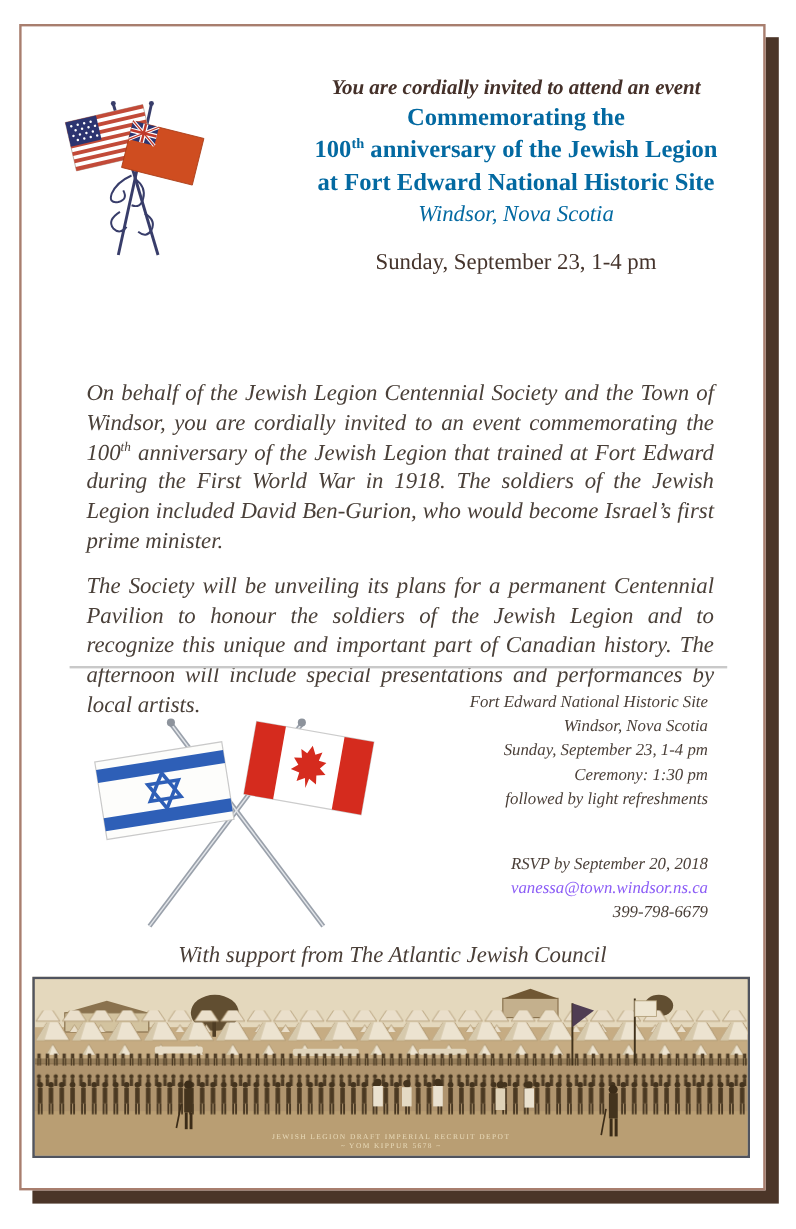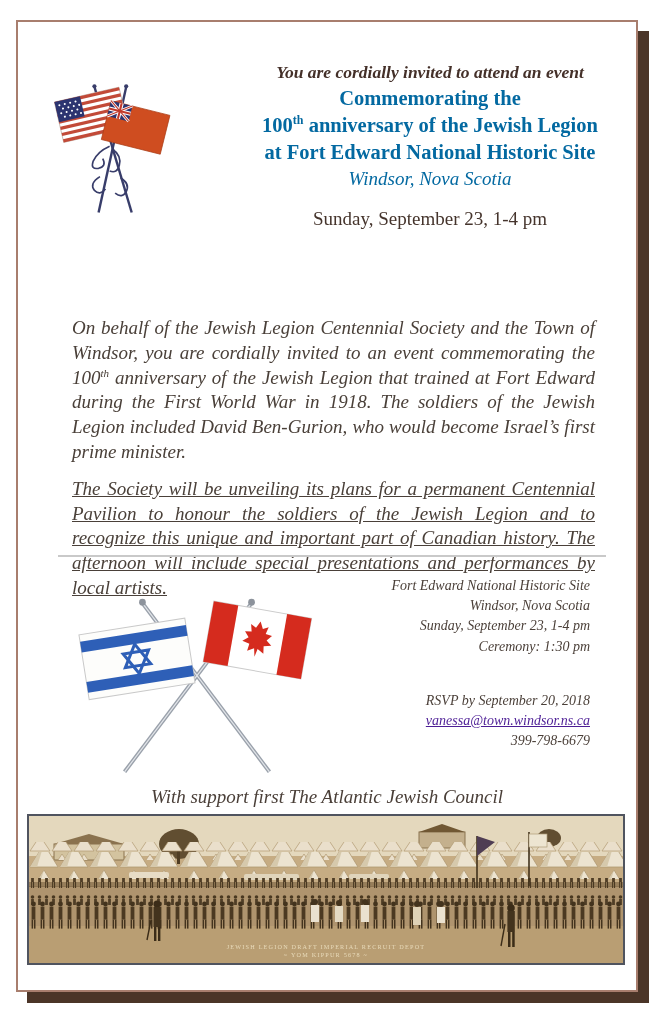--- a/index.html
+++ b/index.html
@@ -28,30 +28,30 @@
   .date-line{
     left:206px;top:186px;width:412px;text-align:center;font-size:19px;color:#45342c;
   }
   .flags-top{left:17px;top:58px;width:152px;height:138px;}
   
   .body-text{
     left:42px;top:282px;width:547px;color:#4a4039;
     font-style:italic;font-size:19px;line-height:24.8px;text-align:justify;
   }
   .body-text p{margin:12px;}
-  .body-text p + p{margin-top:9px;text-decoration:underline;}
+  .body-text p + p{margin-top:9px;}
   .body-text sup{font-size:11px;line-height:0;}
   .divider{left:40px;top:533px;width:548px;height:2px;background:#c9c9c9;}
   
   .details-block{
     right:46px;top:554px;width:430px;text-align:right;
     font-style:italic;font-size:14px;line-height:20.2px;color:#4a3f38;
   }
   .rsvp-group{margin-top:34px;}
-  .email-link{color:#4c1d95;text-decoration:underline;cursor:pointer;}
+  .email-link{color:#8b5cf6;cursor:pointer;}
   .flags-bottom{left:55px;top:560px;width:248px;height:206px;}
   
   .support-line{
     left:0;top:764px;width:100%;text-align:center;
     font-style:italic;font-size:19px;color:#4a3f38;
   }
   .photo-frame{
     left:9px;top:792px;width:598px;height:151px;box-sizing:border-box;
     border:2px solid #50545f;background:#d9c9a5;
   }
@@ -159,28 +159,29 @@
       <rect x="75" width="25" height="62" fill="#d52b1e"></rect>
       <path d="M50,12 l3.5,7 5.5,-2.8 -1.8,7.3 6.6,0.8 -4.6,5.4 5.6,4.6 -7.5,1.8 1,7.4 -6.5,-3.7 -1.8,8.2 -1.8,-8.2 -6.5,3.7 1,-7.4 -7.5,-1.8 5.6,-4.6 -4.6,-5.4 6.6,-0.8 -1.8,-7.3 5.5,2.8 z" fill="#d52b1e"></path>
     </g>
   </svg>
 
   <div class="abs details-block">
     <div>Fort Edward National Historic Site</div>
     <div>Windsor, Nova Scotia</div>
     <div>Sunday, September 23, 1-4 pm</div>
     <div>Ceremony: 1:30 pm</div>
+    <div>followed by light refreshments</div>
     <div class="rsvp-group">
       <div>RSVP by September 20, 2018</div>
       <div><a class="email-link">vanessa@town.windsor.ns.ca</a></div>
       <div>399-798-6679</div>
     </div>
   </div>
 
-  <div class="abs support-line">With support first The Atlantic Jewish Council</div>
+  <div class="abs support-line">With support from The Atlantic Jewish Council</div>
 
   <div class="abs photo-frame">
     <svg width="594" height="147" viewBox="0 0 594 147">
       <defs>
         <pattern id="tents" width="30" height="26" patternUnits="userSpaceOnUse">
           <polygon points="15,2 29,25 1,25" fill="#f5eedd" stroke="#b39d76" stroke-width="0.8"></polygon>
           <polygon points="15,2 8,25 1,25" fill="#ddd2b6"></polygon>
         </pattern>
         <pattern id="tentsSmall" width="22" height="18" patternUnits="userSpaceOnUse">
           <polygon points="11,2 21,17 1,17" fill="#f2ead7" stroke="#b39d76" stroke-width="0.7"></polygon>

